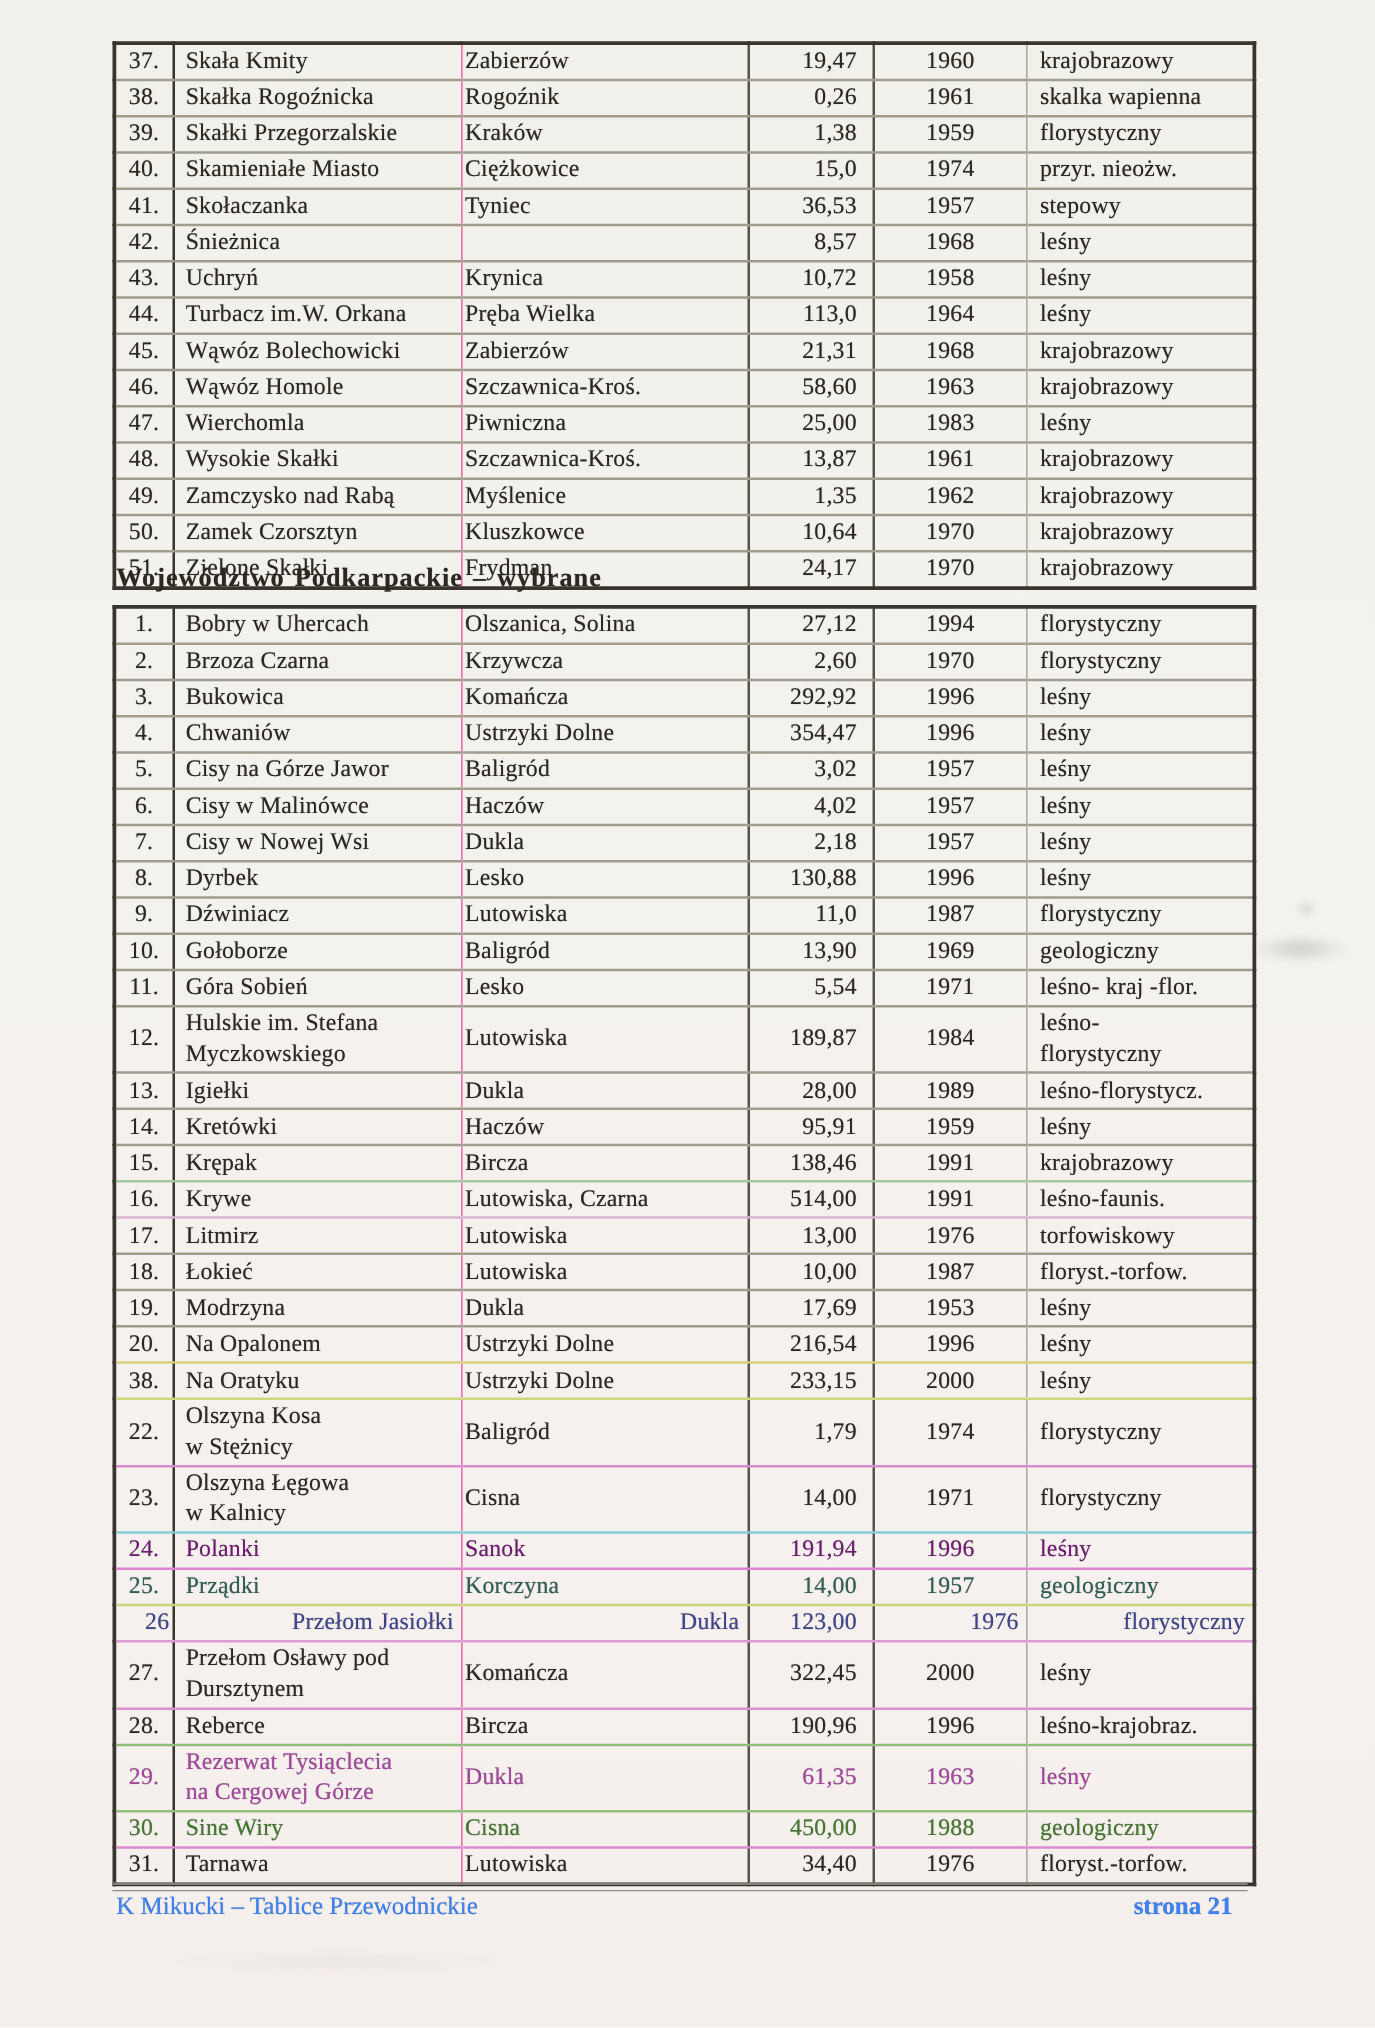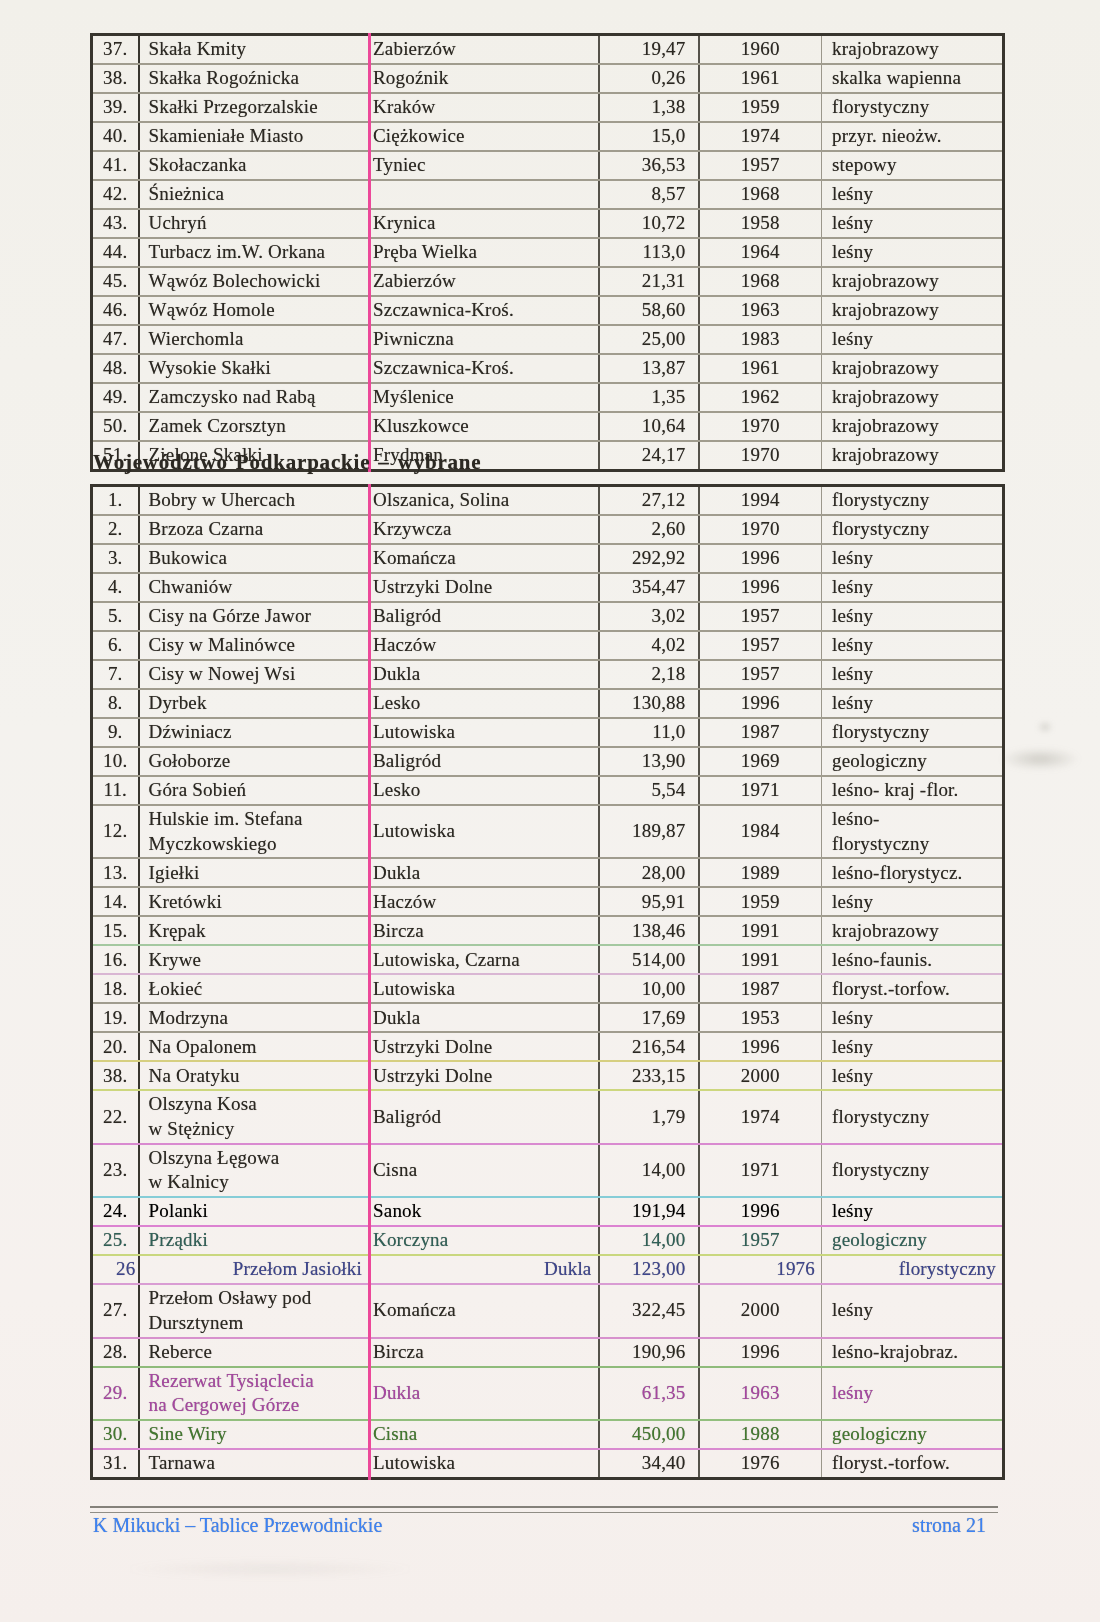--- a/index.html
+++ b/index.html
@@ -25,33 +25,33 @@
     font-size:19px;line-height:1.3;
     padding:1px 6px;
     border-bottom:2px solid #a09c8e;
     vertical-align:middle;
     overflow:hidden;
     text-shadow:0 0 0.7px rgba(45,42,34,.55);
     letter-spacing:.2px;
   }
   tr:last-child td{border-bottom:none;}
   td.c-no{border-right:2px solid #38352e;text-align:center;padding:1px 2px;white-space:nowrap;}
-  td.c-name{border-right:3px solid #ec4899;padding-left:9px;white-space:pre-line;}
+  td.c-name{border-right:1px solid #ec4899;padding-left:9px;white-space:pre-line;}
   td.c-place{border-right:2px solid #55524a;padding-left:2px;white-space:nowrap;}
   td.c-area{border-right:2px solid #55524a;text-align:right;padding-right:12px;white-space:nowrap;}
   td.c-year{border-right:1px solid #9b978b;text-align:center;white-space:nowrap;margin-left:46px;}
   td.c-type{padding-left:10px;white-space:pre-line;}
   
   .t2 .row-15 td{border-bottom-color:#a4c8a0;}
   .t2 .row-16 td{border-bottom-color:#d9b6d3;}
   .t2 .row-20 td{border-bottom-color:#d6cf80;}
   .t2 .row-21 td{border-bottom-color:#cdd77e;}
   .t2 .row-22 td{border-bottom-color:#d98ad0;}
   .t2 .row-23 td{border-bottom-color:#86cdd7;}
-  .t2 .row-24 td{border-bottom-color:#dc82d1;color:#000000;}
+  .t2 .row-24 td{border-bottom-color:#dc82d1;color:#701a75;}
   .t2 .row-25 td{border-bottom-color:#c9d77e;color:#2f6057;}
   .t2 .row-26 td{border-bottom-color:#d99cd3;color:#3d458e;text-align:right;}
   .t2 .row-27 td{border-bottom-color:#d791cd;}
   .t2 .row-28 td{border-bottom-color:#8fbb7b;}
   .t2 .row-29 td{border-bottom-color:#92bf7e;color:#a746a2;}
   .t2 .row-30 td{border-bottom-color:#d98ad0;color:#42792f;}
   
   .section-title{
     position:absolute;left:93px;top:450px;
     font-size:21px;font-weight:700;letter-spacing:.8px;word-spacing:2px;
@@ -60,21 +60,21 @@
   
   .footer-rule{
     position:absolute;left:90px;top:1506px;width:908px;height:4px;
     border-top:2px solid #84817a;border-bottom:1px solid #908d85;
   }
   .footer-row{
     position:absolute;left:93px;top:1514px;width:905px;
     display:flex;justify-content:space-between;align-items:baseline;
     font-size:20px;color:#3b82f6;text-shadow:0 0 0.7px rgba(45,42,34,.5);
   }
-  .footer-right{padding-right:12px;}
+  .footer-right{padding-right:12px;font-weight:bold;}
   
   .smudge{position:absolute;border-radius:50%;filter:blur(3px);pointer-events:none;}
   .smudge-a{left:1000px;top:748px;width:80px;height:22px;
     background:radial-gradient(ellipse,rgba(120,118,105,.30),rgba(120,118,105,0) 70%);}
   .smudge-b{left:1038px;top:722px;width:14px;height:10px;
     background:radial-gradient(ellipse,rgba(110,108,95,.35),rgba(110,108,95,0) 70%);}
   .smudge-c{left:120px;top:1560px;width:300px;height:18px;
     background:radial-gradient(ellipse,rgba(150,145,135,.10),rgba(150,145,135,0) 70%);}
 </style>
 </head>
@@ -352,20 +352,28 @@
           <td class="c-type">krajobrazowy</td>
         </tr>
         <tr class="row-16">
           <td class="c-no">16.</td>
           <td class="c-name">Krywe</td>
           <td class="c-place">Lutowiska, Czarna</td>
           <td class="c-area">514,00</td>
           <td class="c-year">1991</td>
           <td class="c-type">leśno-faunis.</td>
         </tr>
+        <tr class="row-17">
+          <td class="c-no">17.</td>
+          <td class="c-name">Litmirz</td>
+          <td class="c-place">Lutowiska</td>
+          <td class="c-area">13,00</td>
+          <td class="c-year">1976</td>
+          <td class="c-type">torfowiskowy</td>
+        </tr>
         <tr class="row-18">
           <td class="c-no">18.</td>
           <td class="c-name">Łokieć</td>
           <td class="c-place">Lutowiska</td>
           <td class="c-area">10,00</td>
           <td class="c-year">1987</td>
           <td class="c-type">floryst.-torfow.</td>
         </tr>
         <tr class="row-19">
           <td class="c-no">19.</td>

